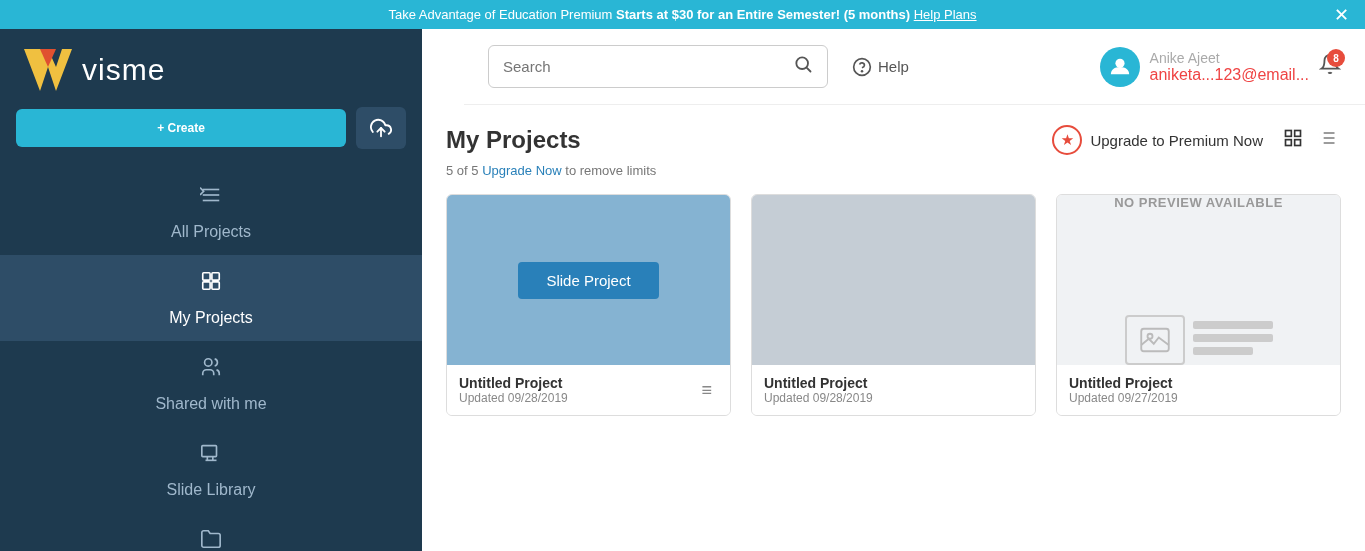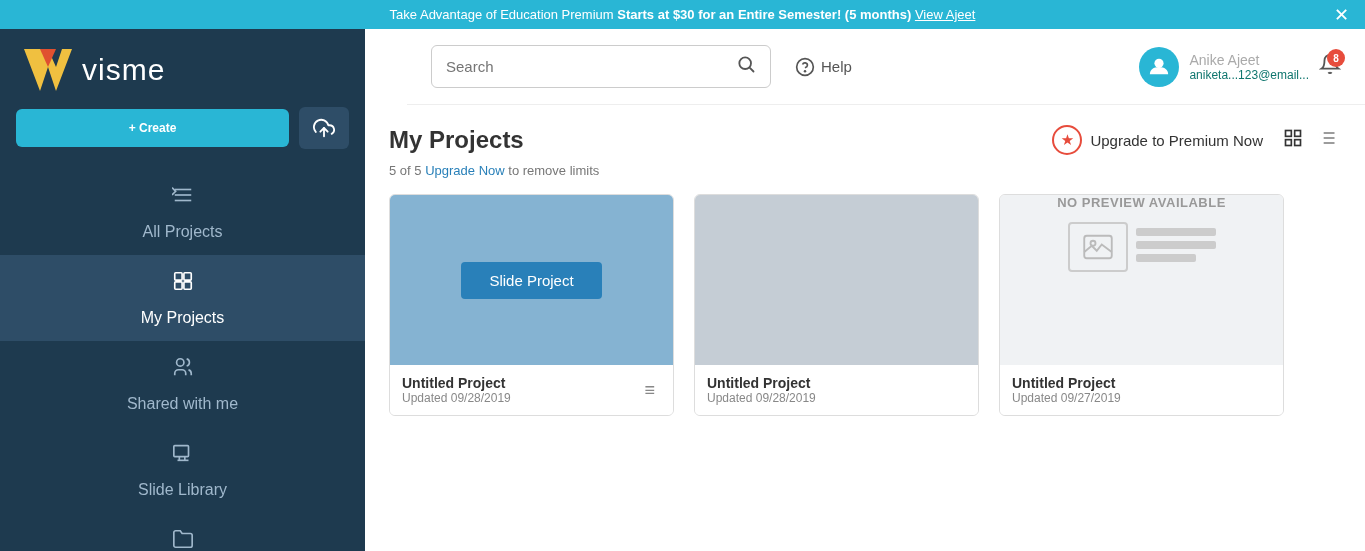--- a/index.html
+++ b/index.html
@@ -31,21 +31,21 @@
 
     
     .main-layout {
       display: flex;
       flex: 1;
       overflow: hidden;
     }
 
     
     .sidebar {
-      width: 365px;
+      width: 422px;
       background-color: #1e3a4f;
       color: white;
       display: flex;
       flex-direction: column;
       flex-shrink: 0;
     }
 
     .sidebar-logo {
       padding: 20px 24px 16px;
       display: flex;
@@ -220,22 +220,22 @@
       flex-direction: column;
     }
 
     .user-name {
       font-size: 14px;
       font-weight: 400;
       color: #aaa;
     }
 
     .user-email {
-      font-size: 12px;
-      color: #0f766e;
+      font-size: 16px;
+      color: #ef4444;
     }
 
     .notif-btn {
       position: relative;
       background: none;
       border: none;
       cursor: pointer;
       font-size: 20px;
       color: #555;
     }
@@ -377,21 +377,21 @@
       border-radius: 4px;
       padding: 10px 28px;
       font-size: 15px;
       cursor: pointer;
     }
 
     .no-preview {
       display: flex;
       flex-direction: column;
       align-items: center;
-      justify-content: flex-start;
+      justify-content: space-between;
       width: 100%;
       height: 100%;
       background: #f0f2f4;
     }
 
     .no-preview-text {
       font-size: 13px;
       color: #999;
       font-weight: 600;
       letter-spacing: 0.5px;
@@ -449,21 +449,21 @@
     
     .project-card-middle .project-thumb {
       background: #c5cdd5;
     }
   </style>
 </head>
 <body>
 
 <div class="top-banner">
   <span>
-    <span>Take Advantage of Education Premium </span><strong>Starts at $30 for an Entire Semester! (5 months)</strong> <a>View Ajeet</a>
+    <span>Take Advantage of Education Premium </span><strong>Starts at $30 for an Entire Semester! (5 months)</strong> <a>Help Plans</a>
   </span>
   <button class="banner-close">✕</button>
 </div>
 
 <div class="main-layout">
 
   <aside class="sidebar">
 
     <div class="sidebar-logo">
       <svg class="logo-icon" viewBox="0 0 48 42" fill="none" xmlns="http://www.w3.org/2000/svg">

